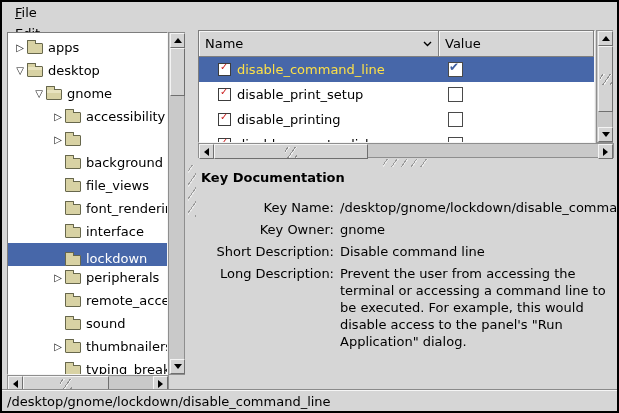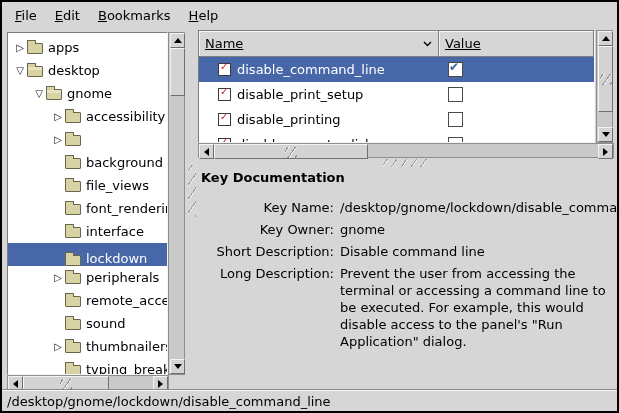--- a/index.html
+++ b/index.html
@@ -3,21 +3,21 @@
 <meta charset="utf-8">
 <style>
   html,body { margin:0; padding:0; background:#555; }
   .window {
     position:relative; width:619px; height:413px; box-sizing:border-box;
     background:#d6d6d6; border:2px solid #000;
     font-family:"DejaVu Sans","Liberation Sans",sans-serif; font-size:13px; color:#000;
     overflow:hidden;
   }
   
-  .menubar { position:absolute; left:0; top:0; right:16px; height:26px; display:flex; align-items:center; padding-left:4px; }
+  .menubar { position:absolute; left:0; top:0; right:16px; height:26px; display:flex; align-items:flex-start; padding-left:4px;flex-direction:column; }
   .menu-item { padding:3px 9px; cursor:default; }
   .menu-item u { text-decoration:underline; }
   
   .sunken { background:#fff; border:1px solid; border-color:#7d7d7d #f6f6f6 #f6f6f6 #7d7d7d; box-sizing:border-box; overflow:hidden; }
   
   .tree-panel { position:absolute; left:5px; top:30px; width:161px; height:343px; padding-top:3px; }
   .tree-row { height:23px; display:flex; align-items:center; white-space:nowrap; }
   .tree-row.selected { background:var(--selection,#4767a9); color:#fff;align-items:flex-end; }
   .expander { width:14px; display:inline-block; text-align:center; font-size:10px; color:#111; flex:none; }
   .tree-row.selected .expander { color:#fff; }
@@ -27,25 +27,25 @@
   
   .v-splitter { position:absolute; left:185px; top:30px; width:10px; height:344px; }
   .v-splitter .grip { position:absolute; left:1px; right:1px; top:133px; height:52px;
      background-image:repeating-linear-gradient(125deg, transparent 0 3px, #9b9b9b 3px 4px, #e9e9e9 4px 5px, transparent 5px 8px); }
   .h-splitter { position:absolute; left:196px; top:156px; width:416px; height:10px; }
   .h-splitter .grip { position:absolute; top:1px; bottom:1px; left:50%; margin-left:-23px; width:46px;
      background-image:repeating-linear-gradient(125deg, transparent 0 3px, #9b9b9b 3px 4px, #e9e9e9 4px 5px, transparent 5px 8px); }
   
   .table-panel { position:absolute; left:196px; top:28px; width:397px; height:113px; }
   .thead { display:flex; height:26px; }
-  .th { background:#d6d6d6; border-right:1px solid #7f7f7f; border-bottom:1px solid #7f7f7f; box-shadow:inset 1px 1px 0 #f6f6f6; display:flex; align-items:center; box-sizing:border-box; padding:0 6px;text-decoration:underline; }
+  .th { background:#d6d6d6; border-right:1px solid #7f7f7f; border-bottom:1px solid #7f7f7f; box-shadow:inset 1px 1px 0 #f6f6f6; display:flex; align-items:center; box-sizing:border-box; padding:0 6px; }
   .th-name { width:240px; justify-content:space-between; }
   .th-value { flex:1; }
   .trow { display:flex; height:25px; align-items:center; }
-  .trow.selected { background:var(--selection,#4767a9); color:#ffffff; }
+  .trow.selected { background:var(--selection,#4767a9); color:#fde047; }
   .tcell-name { width:240px; display:flex; align-items:center; flex:none; }
   .tcell-value { flex:1; display:flex; align-items:center; }
   .keyicon { position:relative; width:13px; height:13px; background:#fff; border:1px solid #3c3c3c; margin:0 6px 0 19px; flex:none; box-sizing:border-box; }
   .keyicon::after { content:"✓"; position:absolute; left:1px; top:-3px; font-size:10px; font-weight:bold; color:var(--key_check,#cc2222); }
   .checkbox { width:13px; height:13px; background:#fff; border:1px solid #4a4a4a; margin-left:9px; box-sizing:content-box; position:relative; }
   .checkbox.checked::after { content:"✔"; position:absolute; left:0px; top:-3px; font-size:12px; font-weight:bold; color:var(--check,#3f5fa0); }
   
   .sb { position:absolute; background:#c9c9c9; border:1px solid #8e8e8e; box-sizing:border-box; }
   .sb-btn { position:absolute; width:13px; height:13px; background:#d4d4d4; border:1px solid; border-color:#f4f4f4 #6f6f6f #6f6f6f #f4f4f4; display:flex; align-items:center; justify-content:center; }
   .sb-thumb { position:absolute; background:#d3d3d3; border:1px solid; border-color:#f4f4f4 #6f6f6f #6f6f6f #f4f4f4; }

